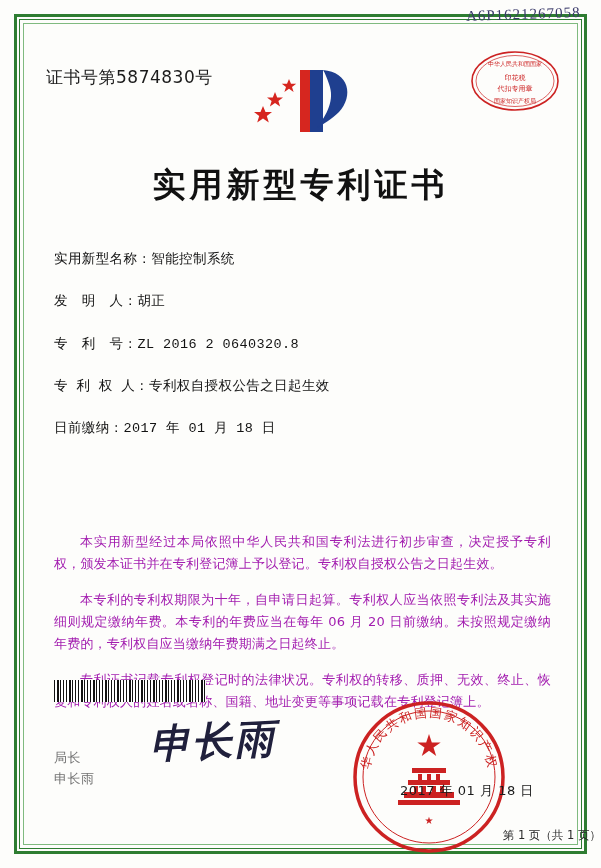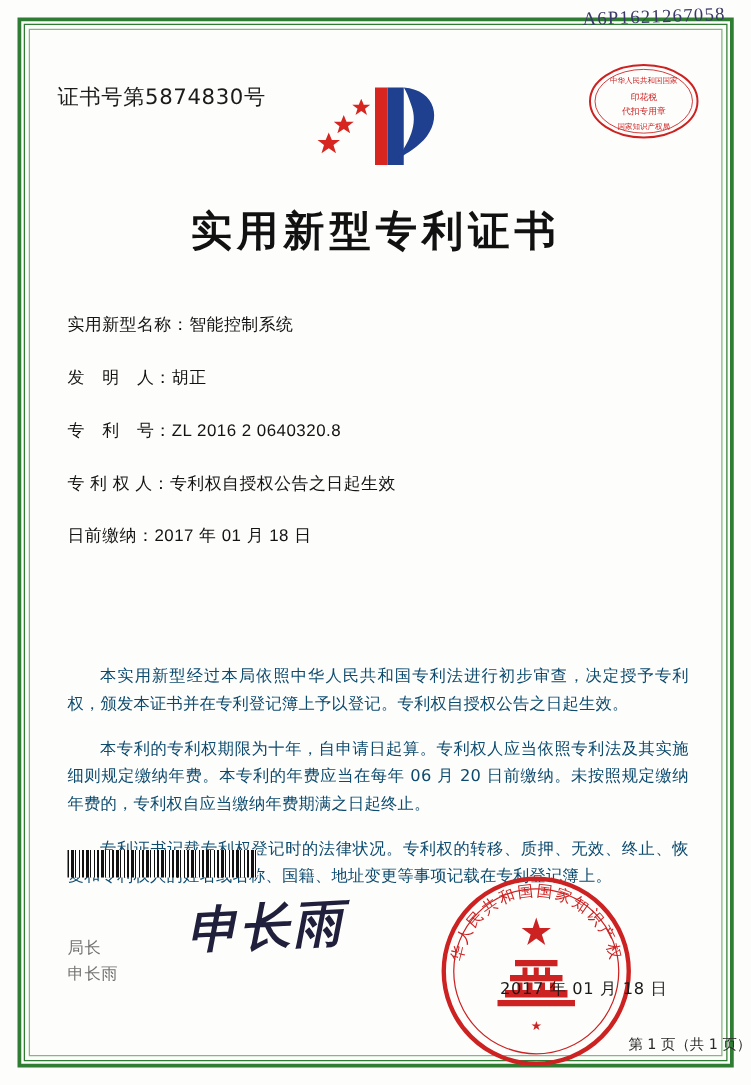--- a/index.html
+++ b/index.html
@@ -101,21 +101,21 @@
     color: #111;
   }
 
   .fields {
     position: absolute;
     left: 54px;
     top: 250px;
     right: 50px;
   }
   .field-row {
-    font-family: Liberation Sans, sans-serif;
+    font-family: Liberation Mono, monospace;
     font-size: 13.5px;
     color: #131313;
     margin-bottom: 22px;
     line-height: 1.5;
     letter-spacing: 0.4px;
   }
   .field-label {
     display: inline;
   }
   .field-value {
@@ -124,21 +124,21 @@
 
   .paragraphs {
     position: absolute;
     left: 54px;
     right: 50px;
     top: 518px;
   }
   .para {
     font-family: "DejaVu Sans", sans-serif;
     font-size: 13px;
-    color: #0c4a6e;
+    color: #a21caf;
     line-height: 1.72;
     text-indent: 26px;
     margin-bottom: 5px;
     text-align: justify;
     letter-spacing: 0.2px;
   }
 
   
   .barcode {
     position: absolute;

